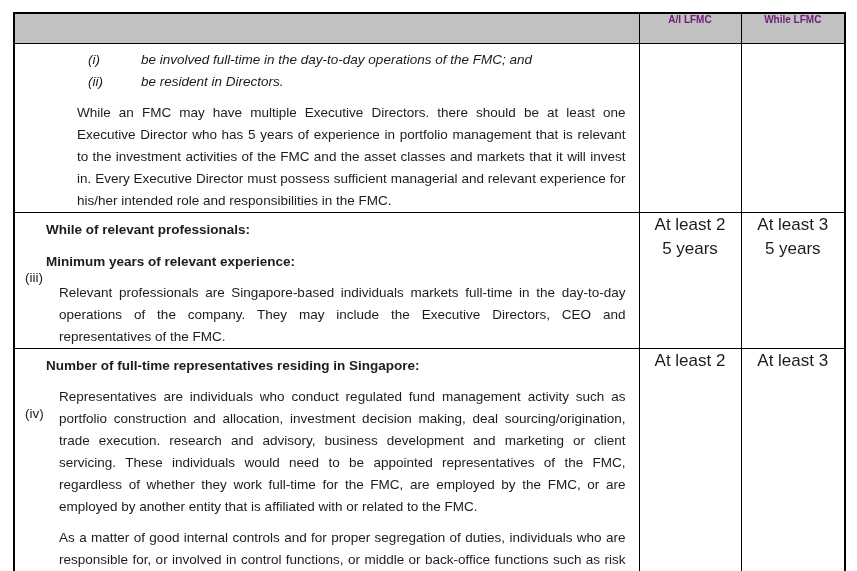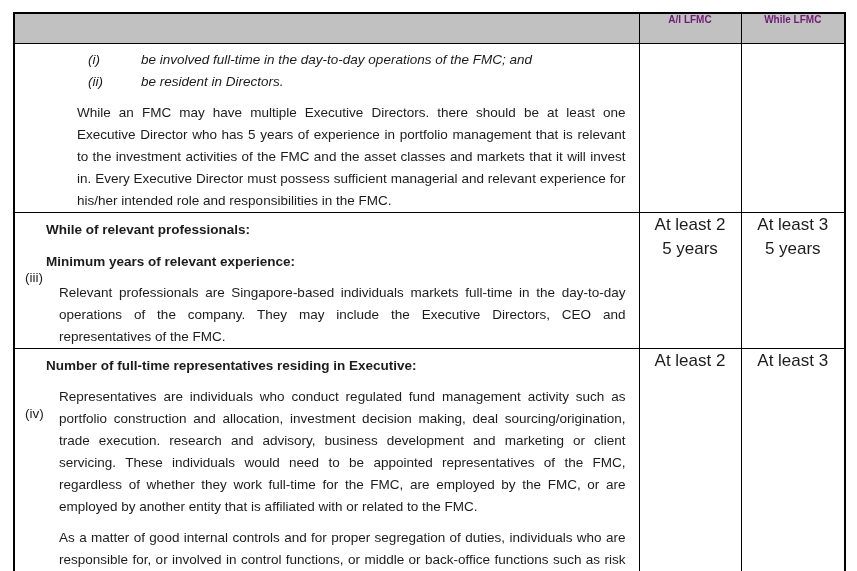--- a/index.html
+++ b/index.html
@@ -145,21 +145,21 @@
       <td class="value-cell">
         <div>At least 3</div>
         <div>5 years</div>
       </td>
     </tr>
 
     <tr class="row-iv">
       <td class="main-cell">
         <div class="head-line">
           <span class="row-marker">(iv)</span>
-          <span>Number of full-time representatives residing in Executive:</span>
+          <span>Number of full-time representatives residing in Singapore:</span>
         </div>
         <p class="para deep">Representatives are individuals who conduct regulated fund management activity such as portfolio construction and allocation, investment decision making, deal sourcing/origination, trade execution. research and advisory, business development and marketing or client servicing. These individuals would need to be appointed representatives of the FMC, regardless of whether they work full-time for the FMC, are employed by the FMC, or are employed by another entity that is affiliated with or related to the FMC.</p>
         <p class="para deep">As a matter of good internal controls and for proper segregation of duties, individuals who are responsible for, or involved in control functions, or middle or back-office functions such as risk management, compliance, operations and finance should not be appointed representatives of the FMC.</p>
       </td>
       <td class="value-cell">
         <div>At least 2</div>
       </td>
       <td class="value-cell">
         <div>At least 3</div>
       </td>

